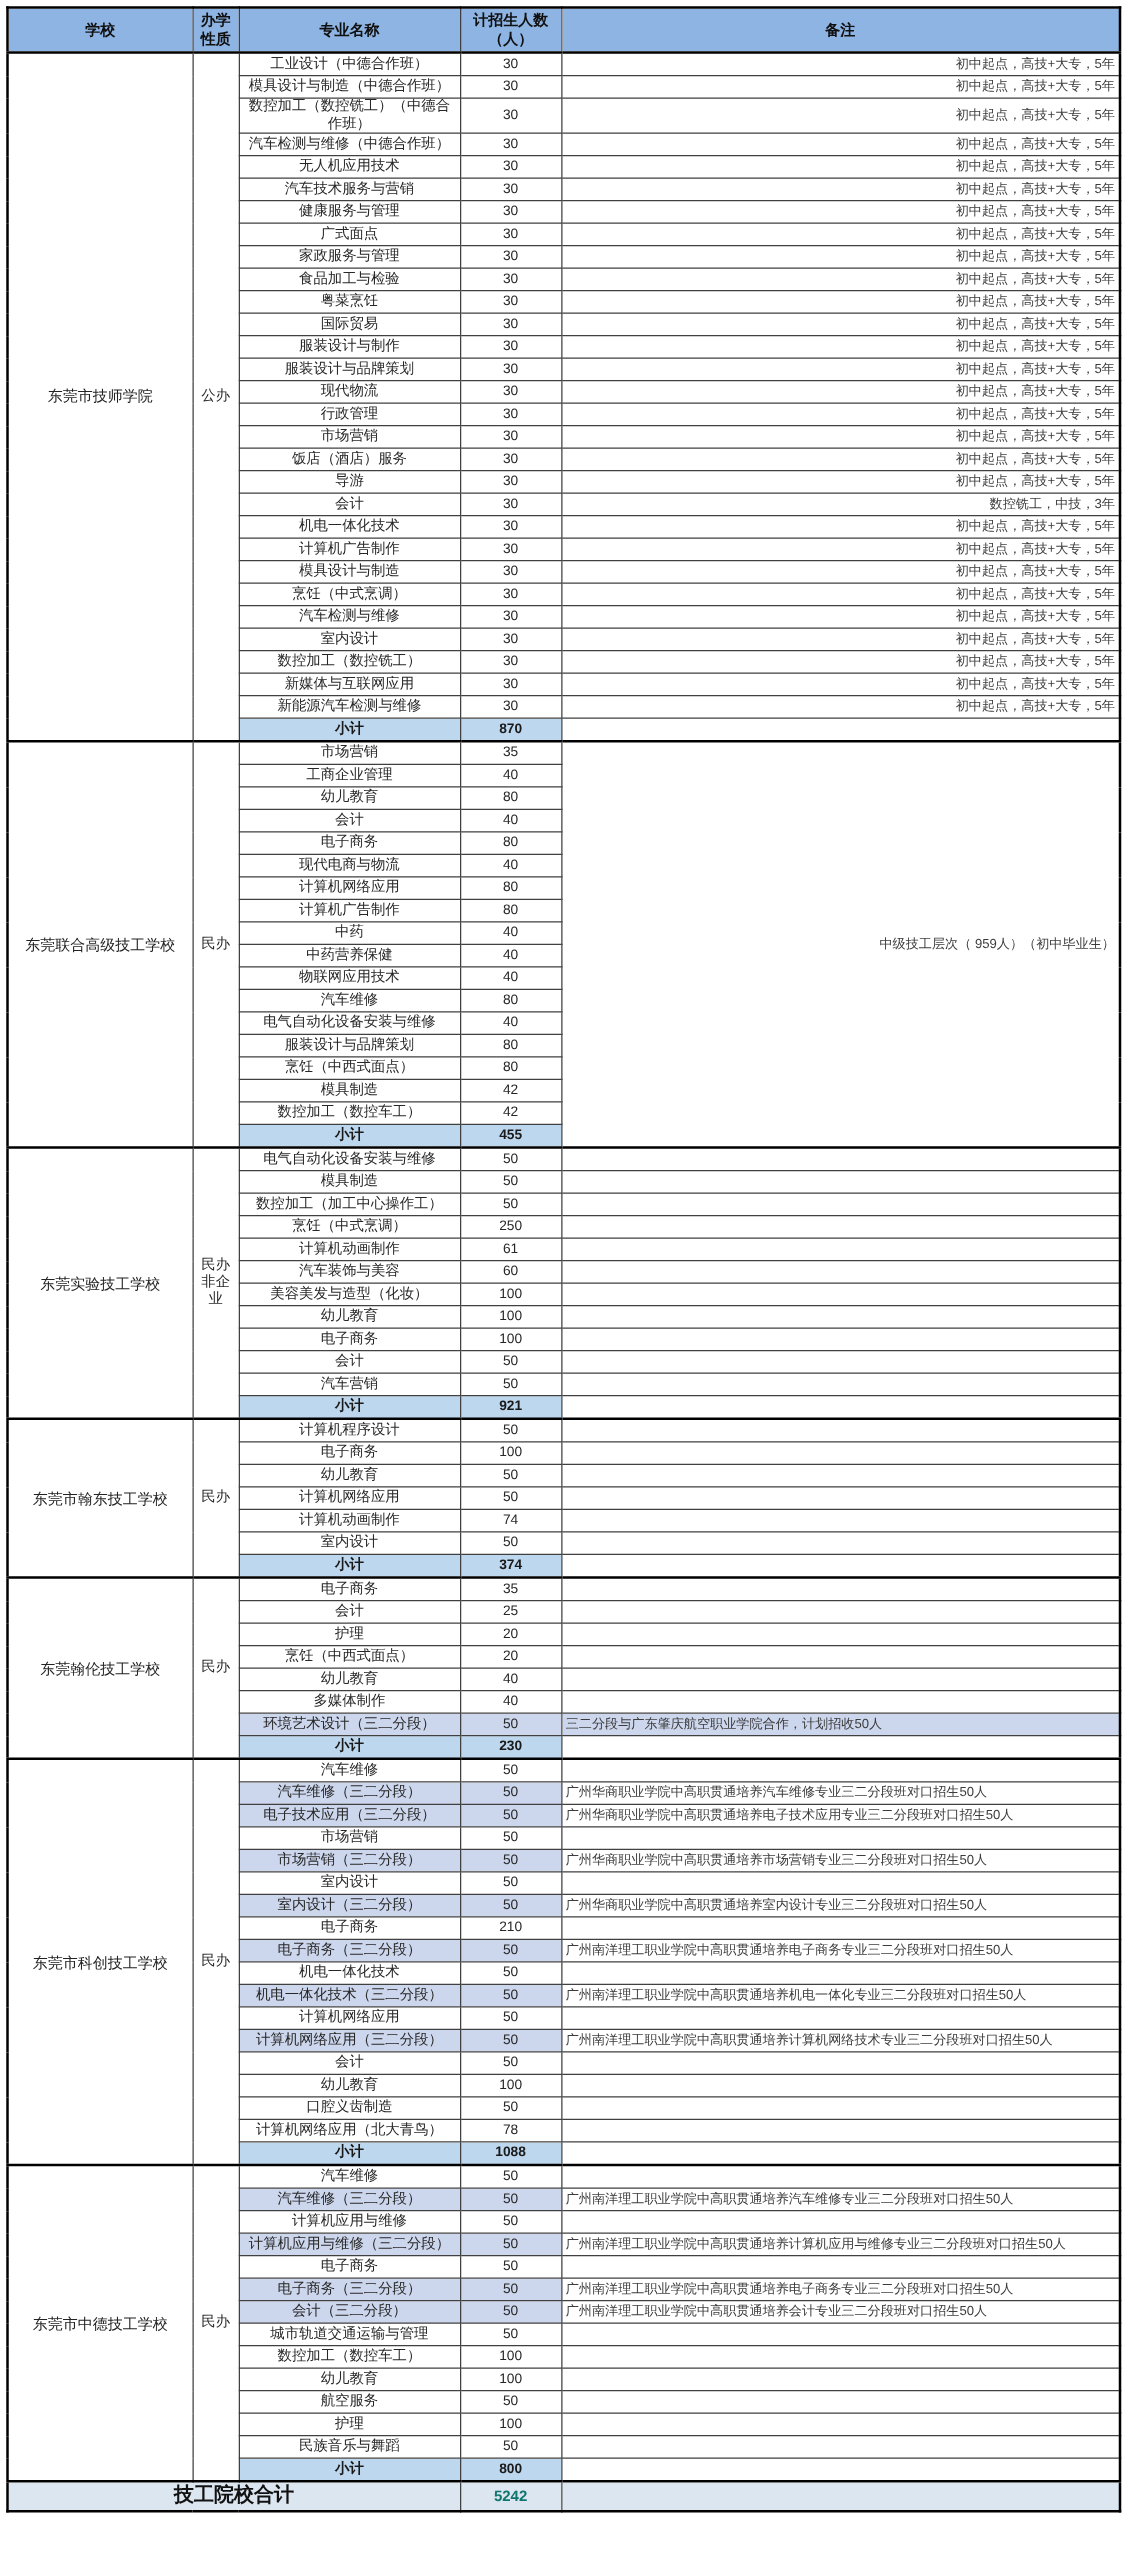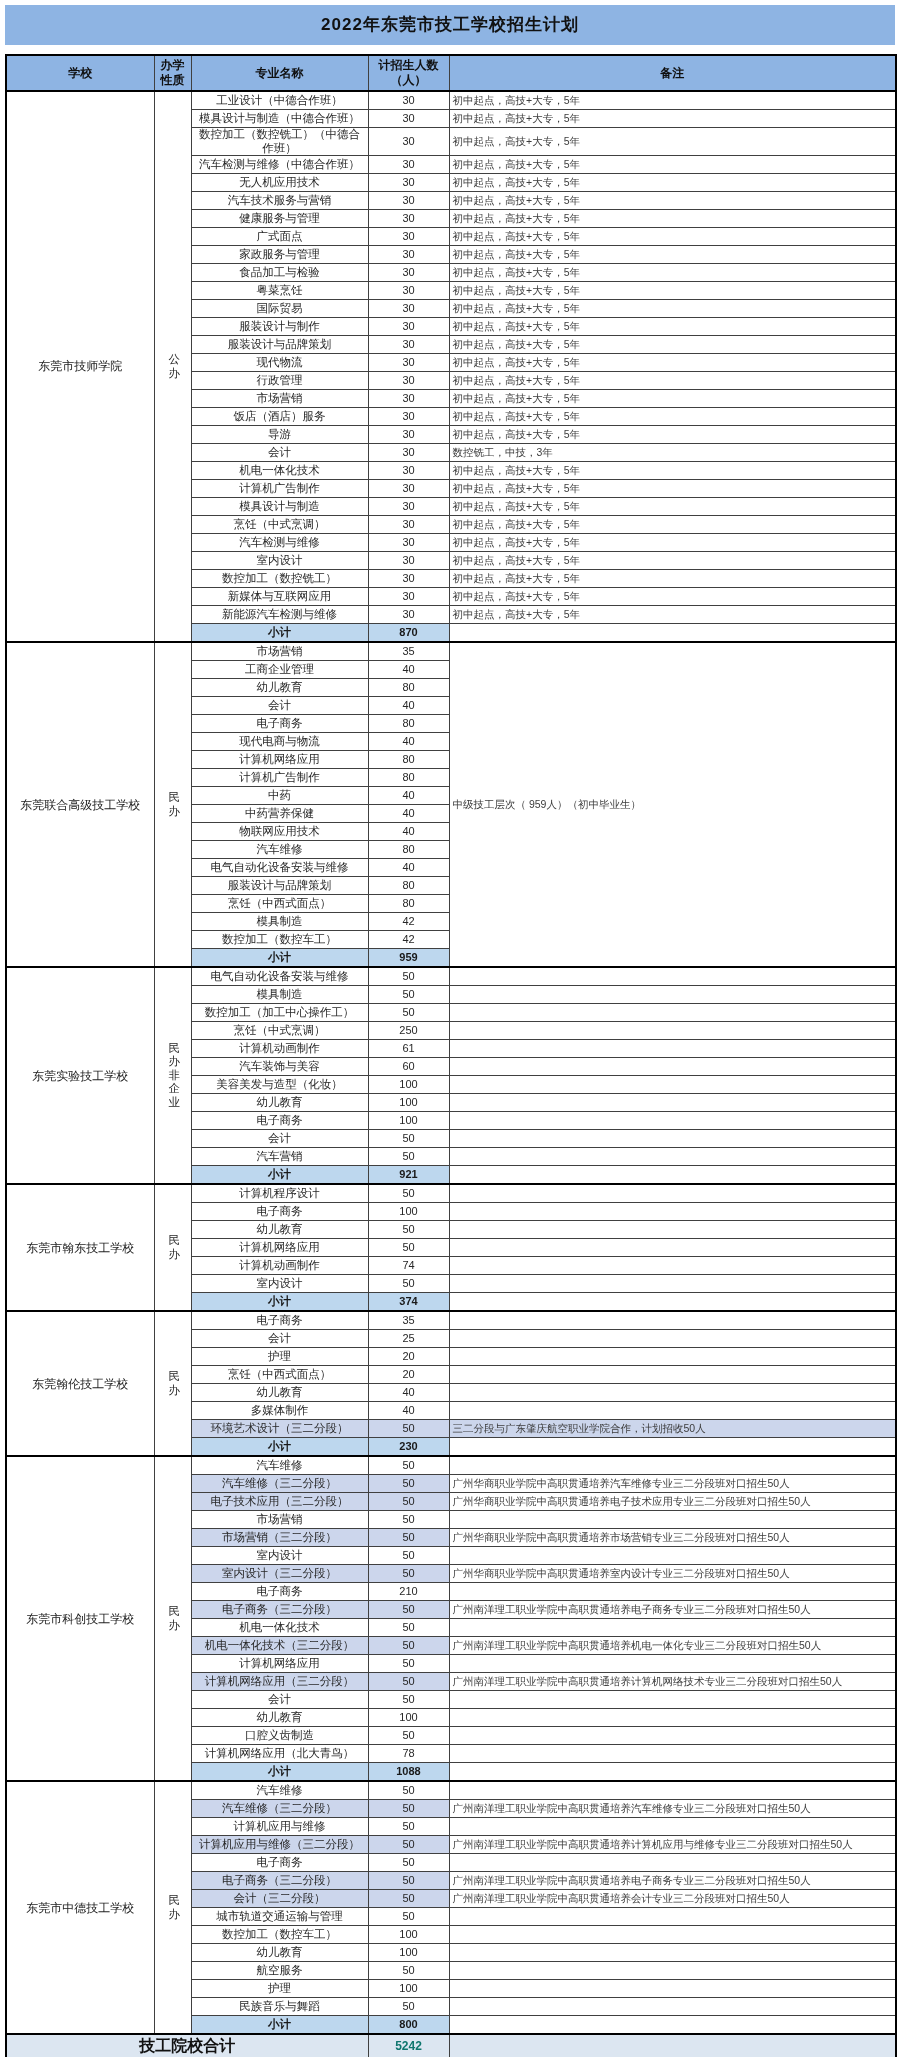--- a/index.html
+++ b/index.html
@@ -12,38 +12,37 @@
   }
   table{border-collapse:collapse;table-layout:fixed;width:890px;border:2px solid #000;}
   th,td{border:1px solid #404040;overflow:hidden;}
   th{
     background:var(--accent);color:#101010;font-size:12px;font-weight:bold;
     height:34px;text-align:center;white-space:pre-line;line-height:1.25;padding:0 1px;
   }
   td{height:17px;font-size:11.5px;color:#272727;text-align:center;vertical-align:middle;
      line-height:1.18;padding:0 2px;}
   td.school{font-size:12px;color:#222;}
-  td.nature{white-space:pre-line;padding:0 14px;}
+  td.nature{white-space:pre-line;padding:0 1px;}
   td.major{}
   td.count{font-size:11px;}
   td.remark{font-size:10.5px;color:#3c3c3c;padding:0 3px;}
   td.remark.left{text-align:left;}
-  td.remark.center{text-align:left;}
+  td.remark.center{text-align:right;}
   td.hl{background:var(--hl);}
   td.subtotal{background:var(--subtotal);font-weight:bold;color:#1a1a1a;}
   tr.school-start td{border-top:2px solid #000;}
   tr.grand-row td{background:var(--total);height:22px;}
   td.grand-label{font-weight:bold;font-size:16px;color:#111;}
   td.grand-value{font-weight:bold;font-size:12px;color:#0f766e;}
 </style>
 </head>
 <body>
 
 <div class="page">
-  <div class="title-bar">2022年东莞市技工学校招生计划</div>
   <table>
     <colgroup>
       <col style="width:148px">
         <col style="width:37px">
         <col style="width:177px">
       <col style="width:81px">
         <col style="width:447px">
     </colgroup>
     <thead>
       <tr>
@@ -275,21 +274,21 @@
         <tr>
           <td class="major">模具制造</td>
           <td class="count">42</td>
         </tr>
         <tr>
           <td class="major">数控加工（数控车工）</td>
           <td class="count">42</td>
         </tr>
         <tr>
           <td class="major subtotal">小计</td>
-          <td class="count subtotal">959</td>
+          <td class="count subtotal">455</td>
         </tr>
         <tr class="school-start">
           <td class="school" rowspan="12">东莞实验技工学校</td>
           <td class="nature" rowspan="12">民办
 非企业</td>
           <td class="major">电气自动化设备安装与维修</td>
           <td class="count">50</td>
           <td class="remark center"></td>
         </tr>
         <tr>

